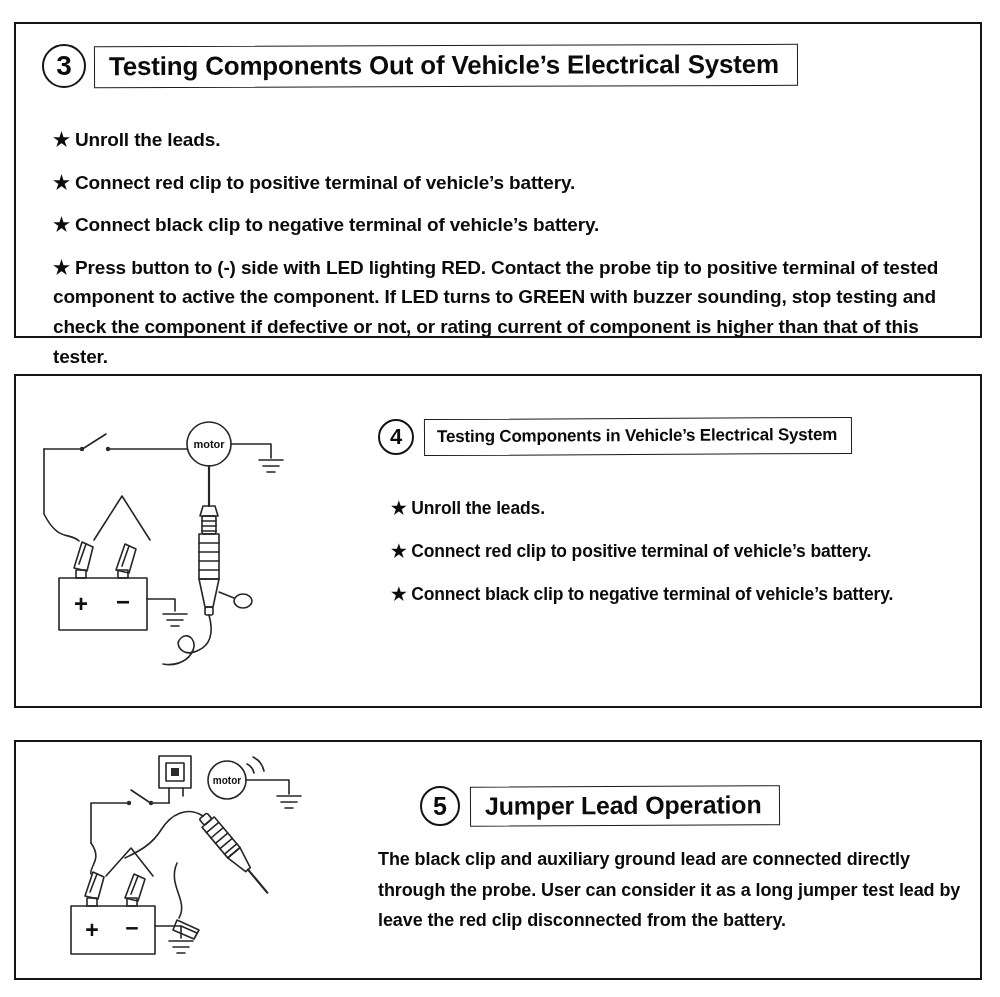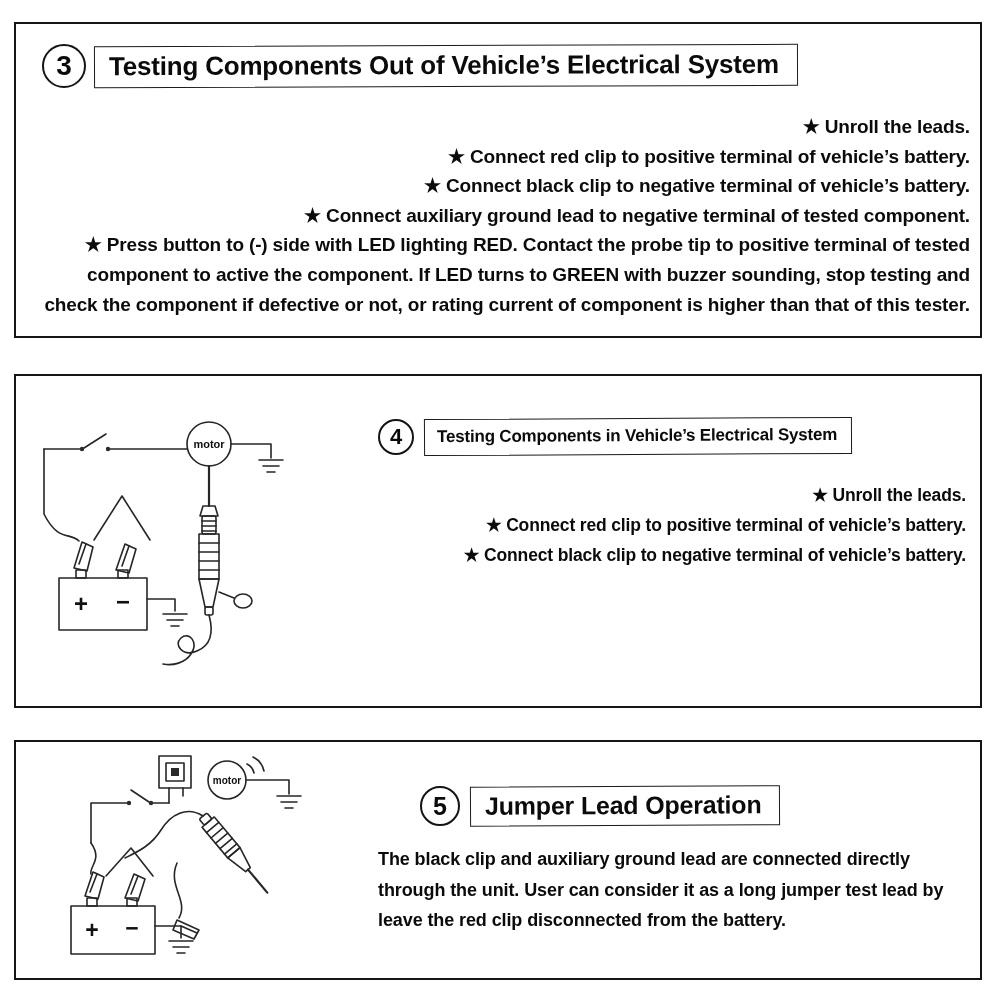--- a/index.html
+++ b/index.html
@@ -5,21 +5,21 @@
   html,body { margin:0; padding:0; background:#ffffff; }
   body { font-family:"Liberation Sans", sans-serif; color:#0b0b0b; }
   .page { position:relative; width:1000px; height:997px; background:#fff; overflow:hidden; }
   .panel { position:absolute; border:2px solid #151515; background:#fff; box-sizing:border-box; }
 
   .hdr { position:absolute; display:flex; align-items:center; }
   .num-circle { border:2.5px solid #141414; border-radius:50%; display:flex; align-items:center; justify-content:center; font-weight:bold; box-sizing:border-box; flex:0 0 auto; }
   .title-box { border:1.5px solid #1c1c1c; font-weight:bold; white-space:nowrap; box-sizing:border-box; letter-spacing:-0.2px; }
 
   .bullets { position:absolute; font-weight:600; letter-spacing:-0.15px; }
-  .bullets > div { margin:0;text-align:right; }
+  .bullets > div { margin:13px; }
 
   .s3-circle { width:44px; height:44px; font-size:28px; }
   .s3-title { font-size:26px; padding:4px 18px 5px 14px; margin-left:8px; transform:rotate(-0.2deg); }
   .s3-bullets { font-size:19px; line-height:29.6px; }
 
   .s4-circle { width:36px; height:36px; font-size:22px; }
   .s4-title { font-size:17px; padding:7px 14px 8px 12px; margin-left:10px; transform:rotate(-0.3deg); border-width:1px; }
   .s4-bullets { font-size:17.5px; line-height:30px; }
 
   .s5-circle { width:40px; height:40px; font-size:25px; }
@@ -42,21 +42,20 @@
     <div class="hdr" style="left:26px; top:20px;">
       <div class="num-circle s3-circle">
         <span>3</span>
       </div>
       <div class="title-box s3-title">Testing Components Out of Vehicle’s  Electrical System</div>
     </div>
     <div class="bullets s3-bullets" style="left:24px; top:88px; width:930px;">
       <div>★ Unroll the leads.</div>
       <div>★ Connect red clip to positive terminal of vehicle’s battery.</div>
       <div>★ Connect black clip to negative terminal of vehicle’s  battery.</div>
-      <div>★ Connect auxiliary ground lead to negative terminal of  tested component.</div>
       <div>★ Press button to (-) side with LED lighting RED. Contact  the probe tip to positive terminal of tested component to active  the component. If LED turns to GREEN with buzzer sounding,  stop testing and check the component if defective or not, or  rating current of component is higher than that of this tester.</div>
     </div>
   </div>
 
   <div class="panel" style="left:14px; top:374px; width:968px; height:334px;">
 
     <div class="diagram" style="left:8px; top:18px;">
       <svg width="352" height="300" viewBox="0 0 352 300">
 
         <g>
@@ -213,16 +212,16 @@
       </svg>
     </div>
 
     <div class="hdr" style="left:404px; top:44px;">
       <div class="num-circle s5-circle">
         <span>5</span>
       </div>
       <div class="title-box s5-title">Jumper Lead Operation</div>
     </div>
 
-    <div class="s5-body" style="left:362px; top:102px; width:592px;">The black clip and auxiliary ground lead are connected  directly through the unit. User can consider it as a long jumper  test lead by leave the red clip disconnected from the battery.</div>
+    <div class="s5-body" style="left:362px; top:102px; width:592px;">The black clip and auxiliary ground lead are connected  directly through the probe. User can consider it as a long jumper  test lead by leave the red clip disconnected from the battery.</div>
   </div>
 
 </div>
 
 </body></html>

